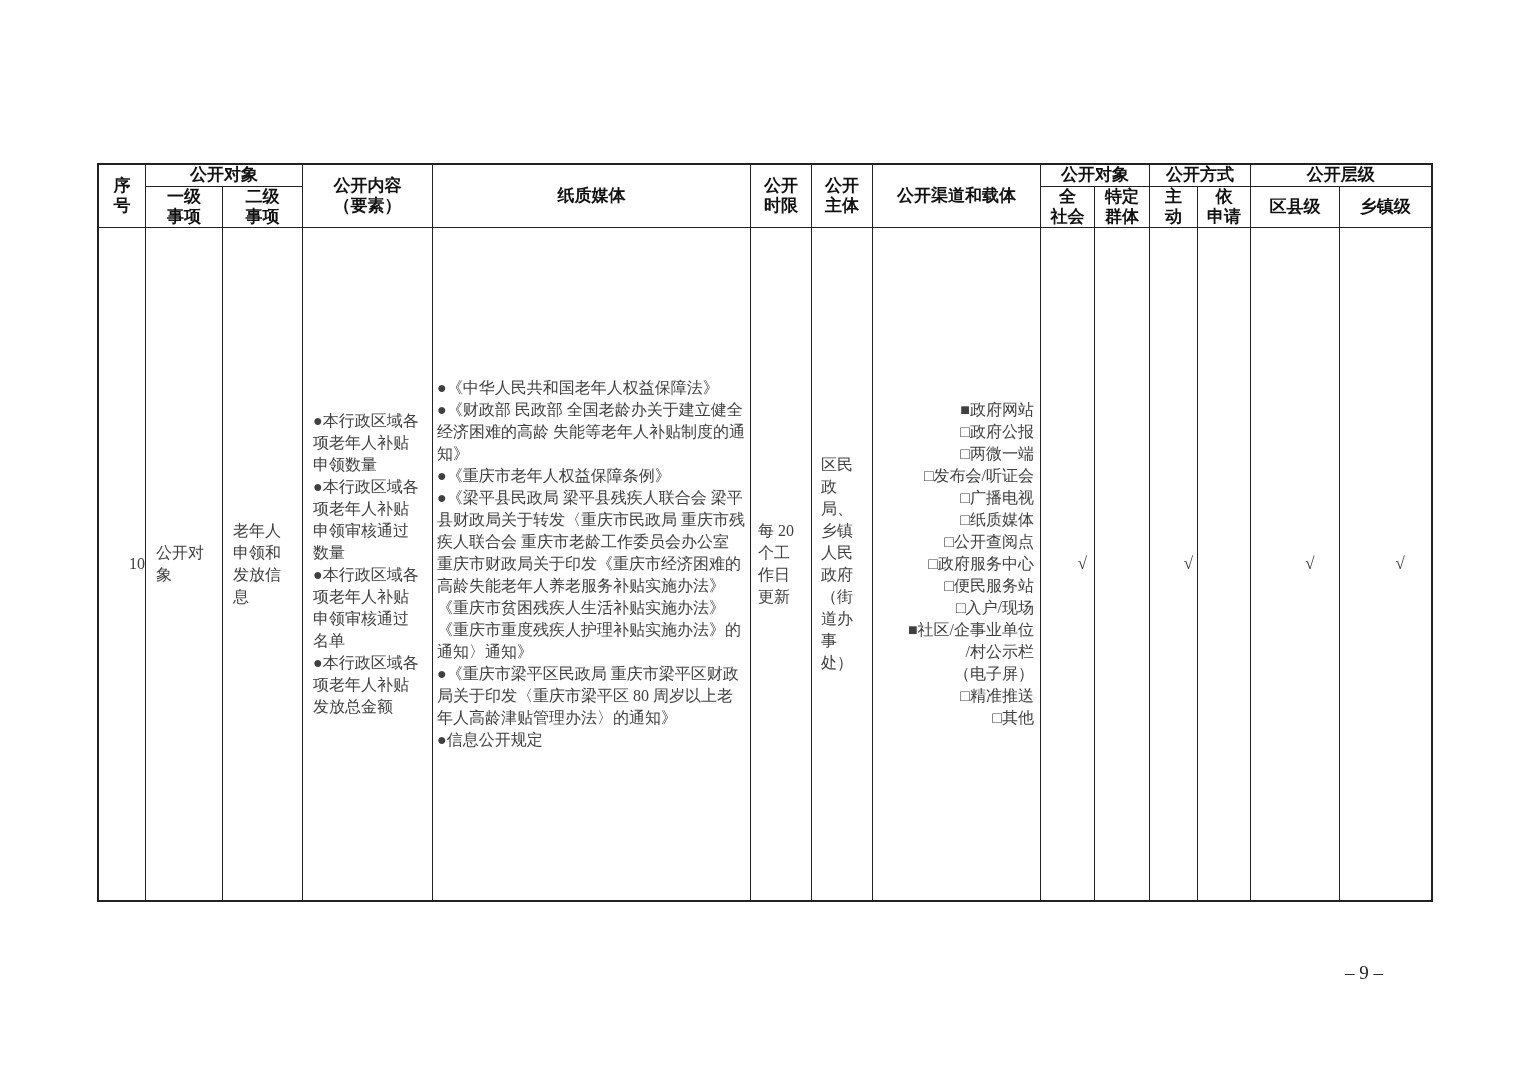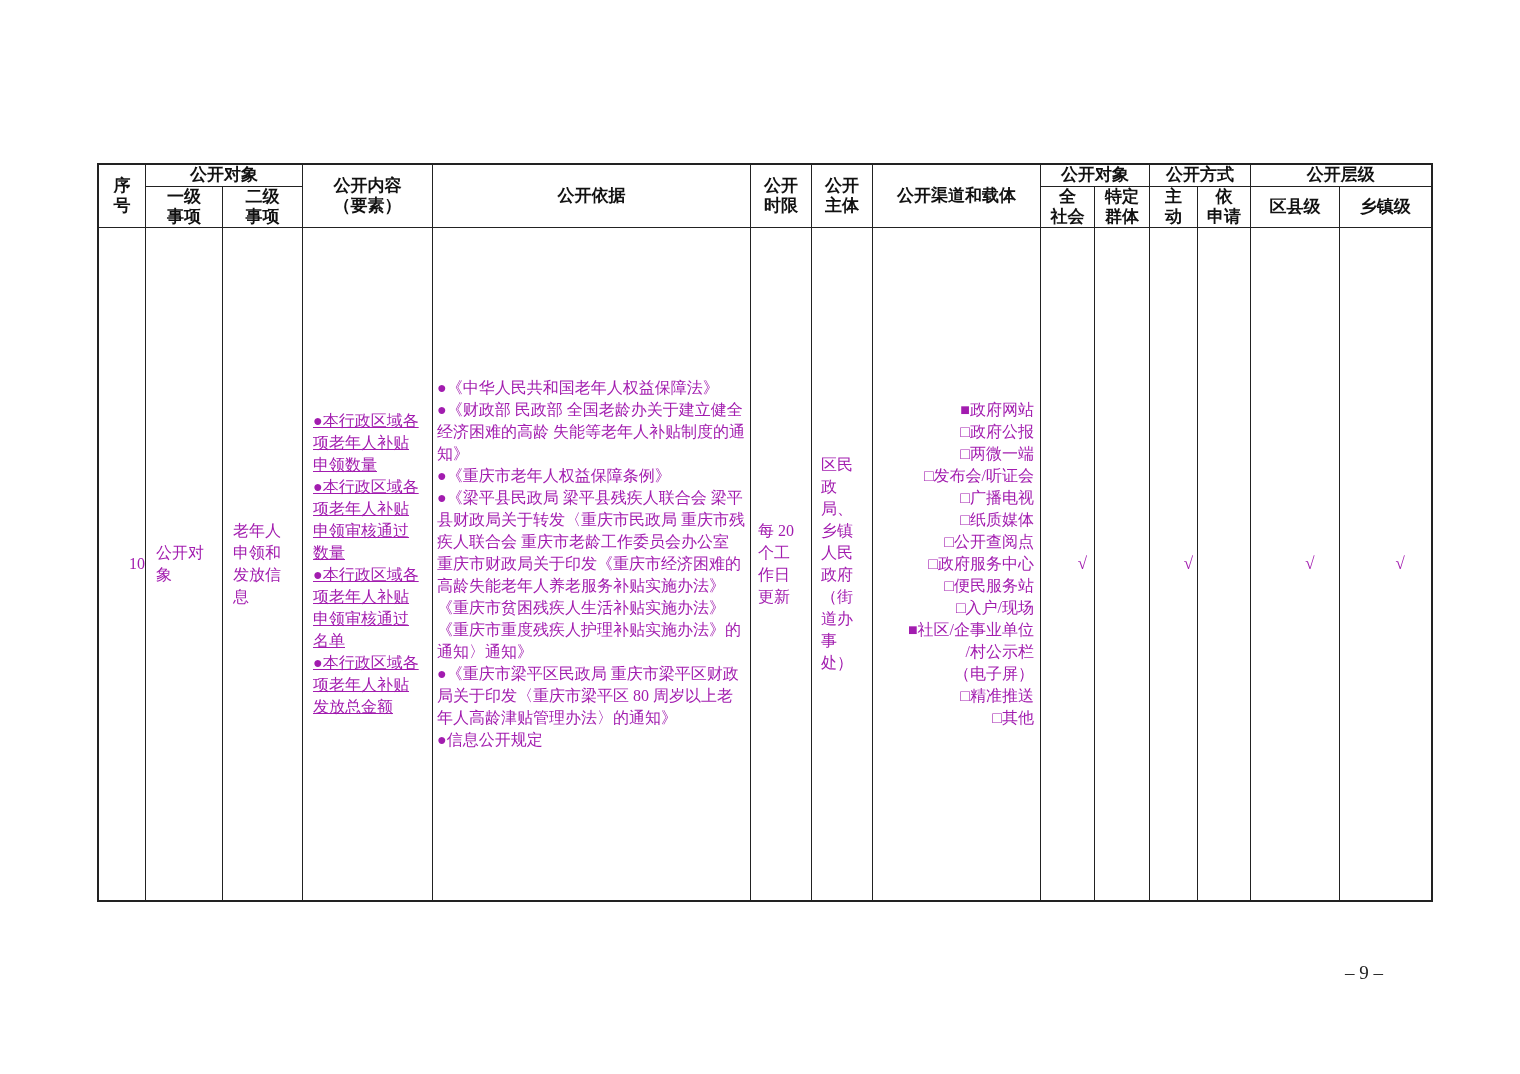--- a/index.html
+++ b/index.html
@@ -35,26 +35,26 @@
     line-height: 20px;
     text-align: center;
     padding: 0 2px;
   }
   tr.h1 { height: 22px; }
   tr.h2 { height: 41px; }
   tr.body-row { height: 674px; }
   .catalog td {
     font-size: 16px;
     line-height: 22px;
-    color: #a21caf;
+    color: #404040;
   }
   td.c-seq      { text-align: center; }
   td.c-l1       { text-align: left; padding: 0 10px; }
   td.c-l2       { text-align: left; padding: 6px 10px; }
-  td.c-content  { text-align: left; padding: 0 10px; text-decoration: underline; }
+  td.c-content  { text-align: left; padding: 0 10px; }
   td.c-basis    { text-align: left; padding: 0 3px 0 4px; }
   td.c-time     { text-align: left; padding: 0 7px; }
   td.c-subject  { text-align: left; padding: 0 9px; }
   td.c-channels { text-align: right; padding: 0 6px; }
   td.c-check    { text-align: center; font-size: 17px; }
   .pageno {
     position: absolute;
     left: 1318px;
     top: 962px;
     width: 92px;
@@ -86,21 +86,21 @@
       <col style="width:89px">
         <col style="width:92px">
     </colgroup>
     <thead>
       <tr class="h1">
         <th rowspan="2">序
 号</th>
         <th colspan="2">公开对象</th>
         <th rowspan="2">公开内容
 （要素）</th>
-        <th rowspan="2">公开依据</th>
+        <th rowspan="2">纸质媒体</th>
         <th rowspan="2">公开
 时限</th>
         <th rowspan="2">公开
 主体</th>
         <th rowspan="2">公开渠道和载体</th>
         <th colspan="2">公开对象</th>
         <th colspan="2">公开方式</th>
         <th colspan="2">公开层级</th>
       </tr>
       <tr class="h2">

